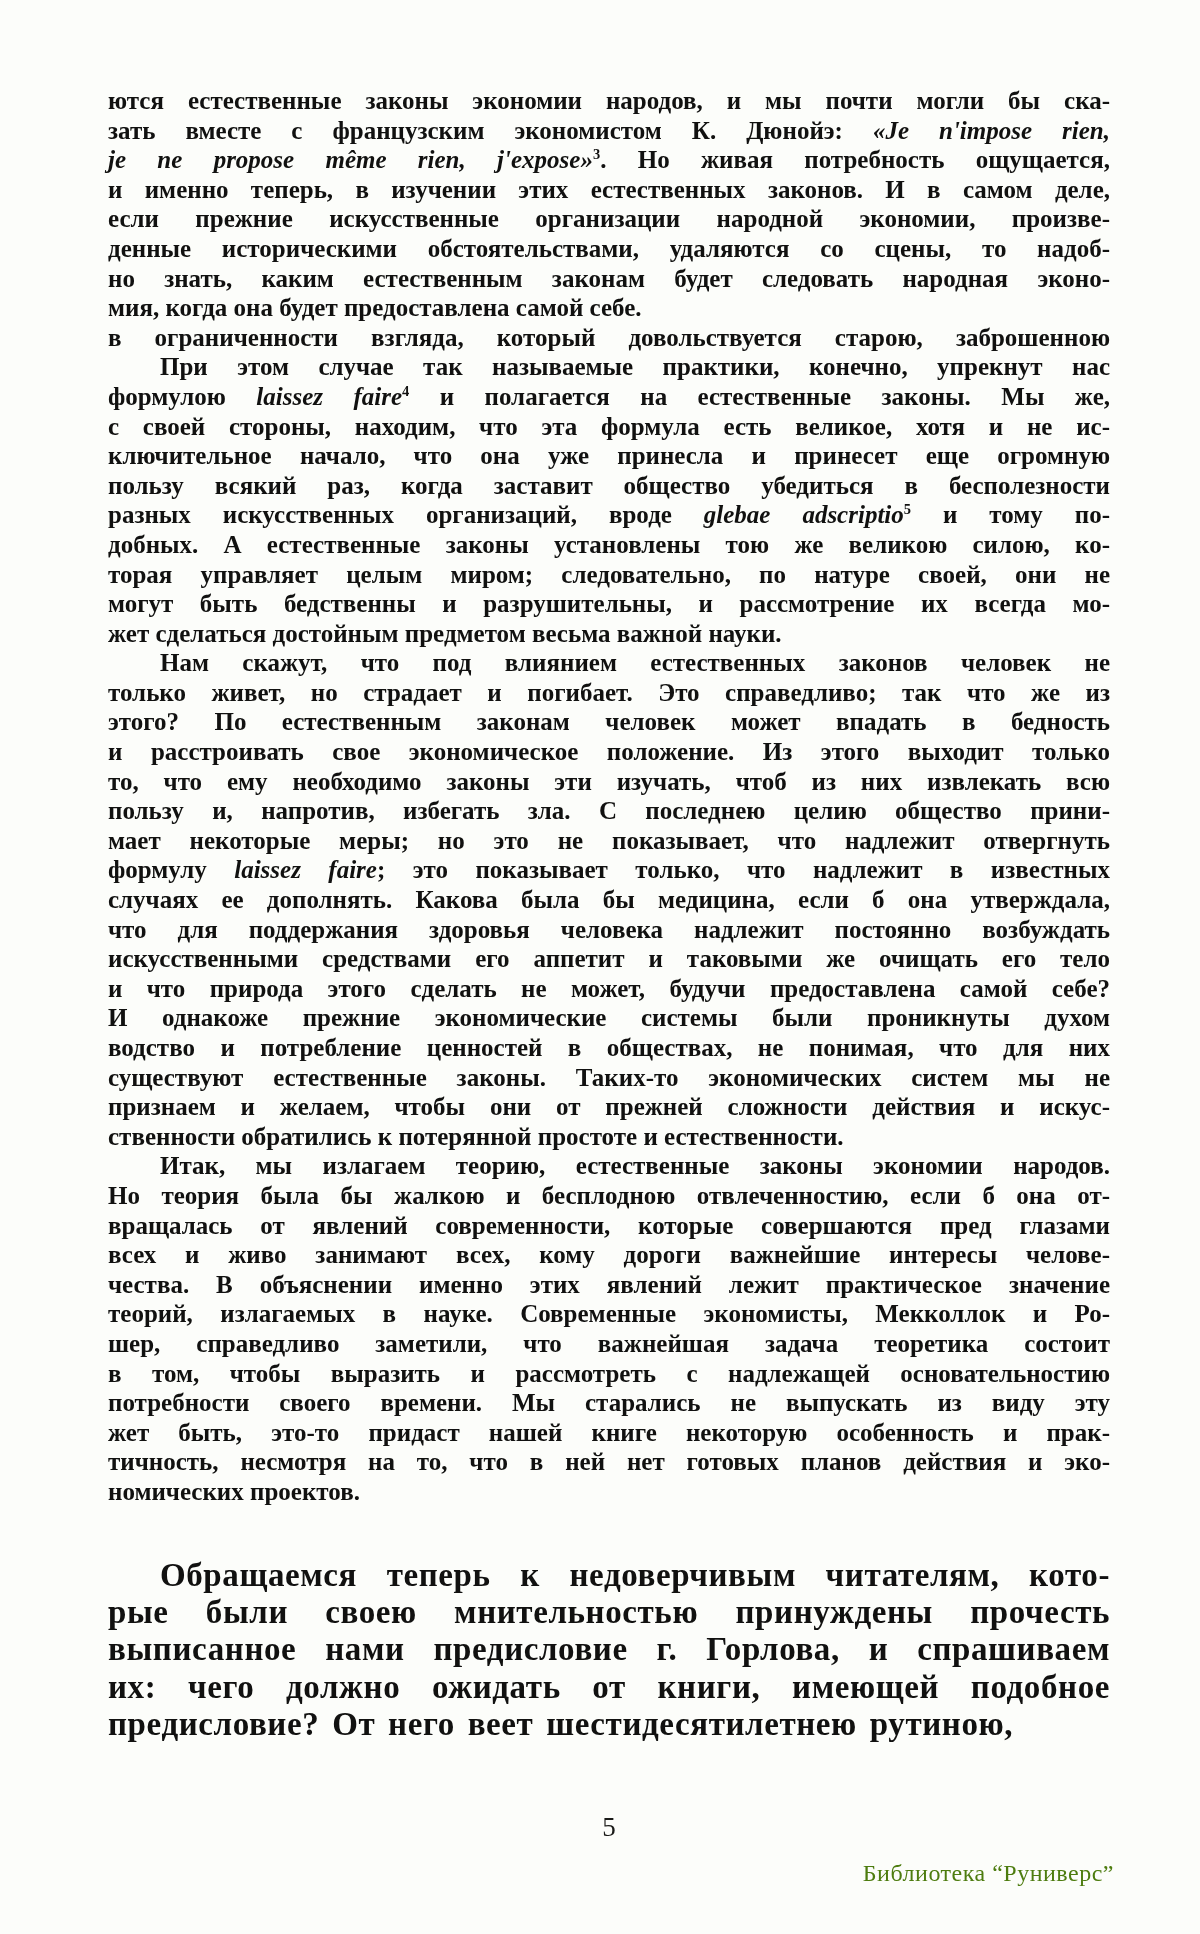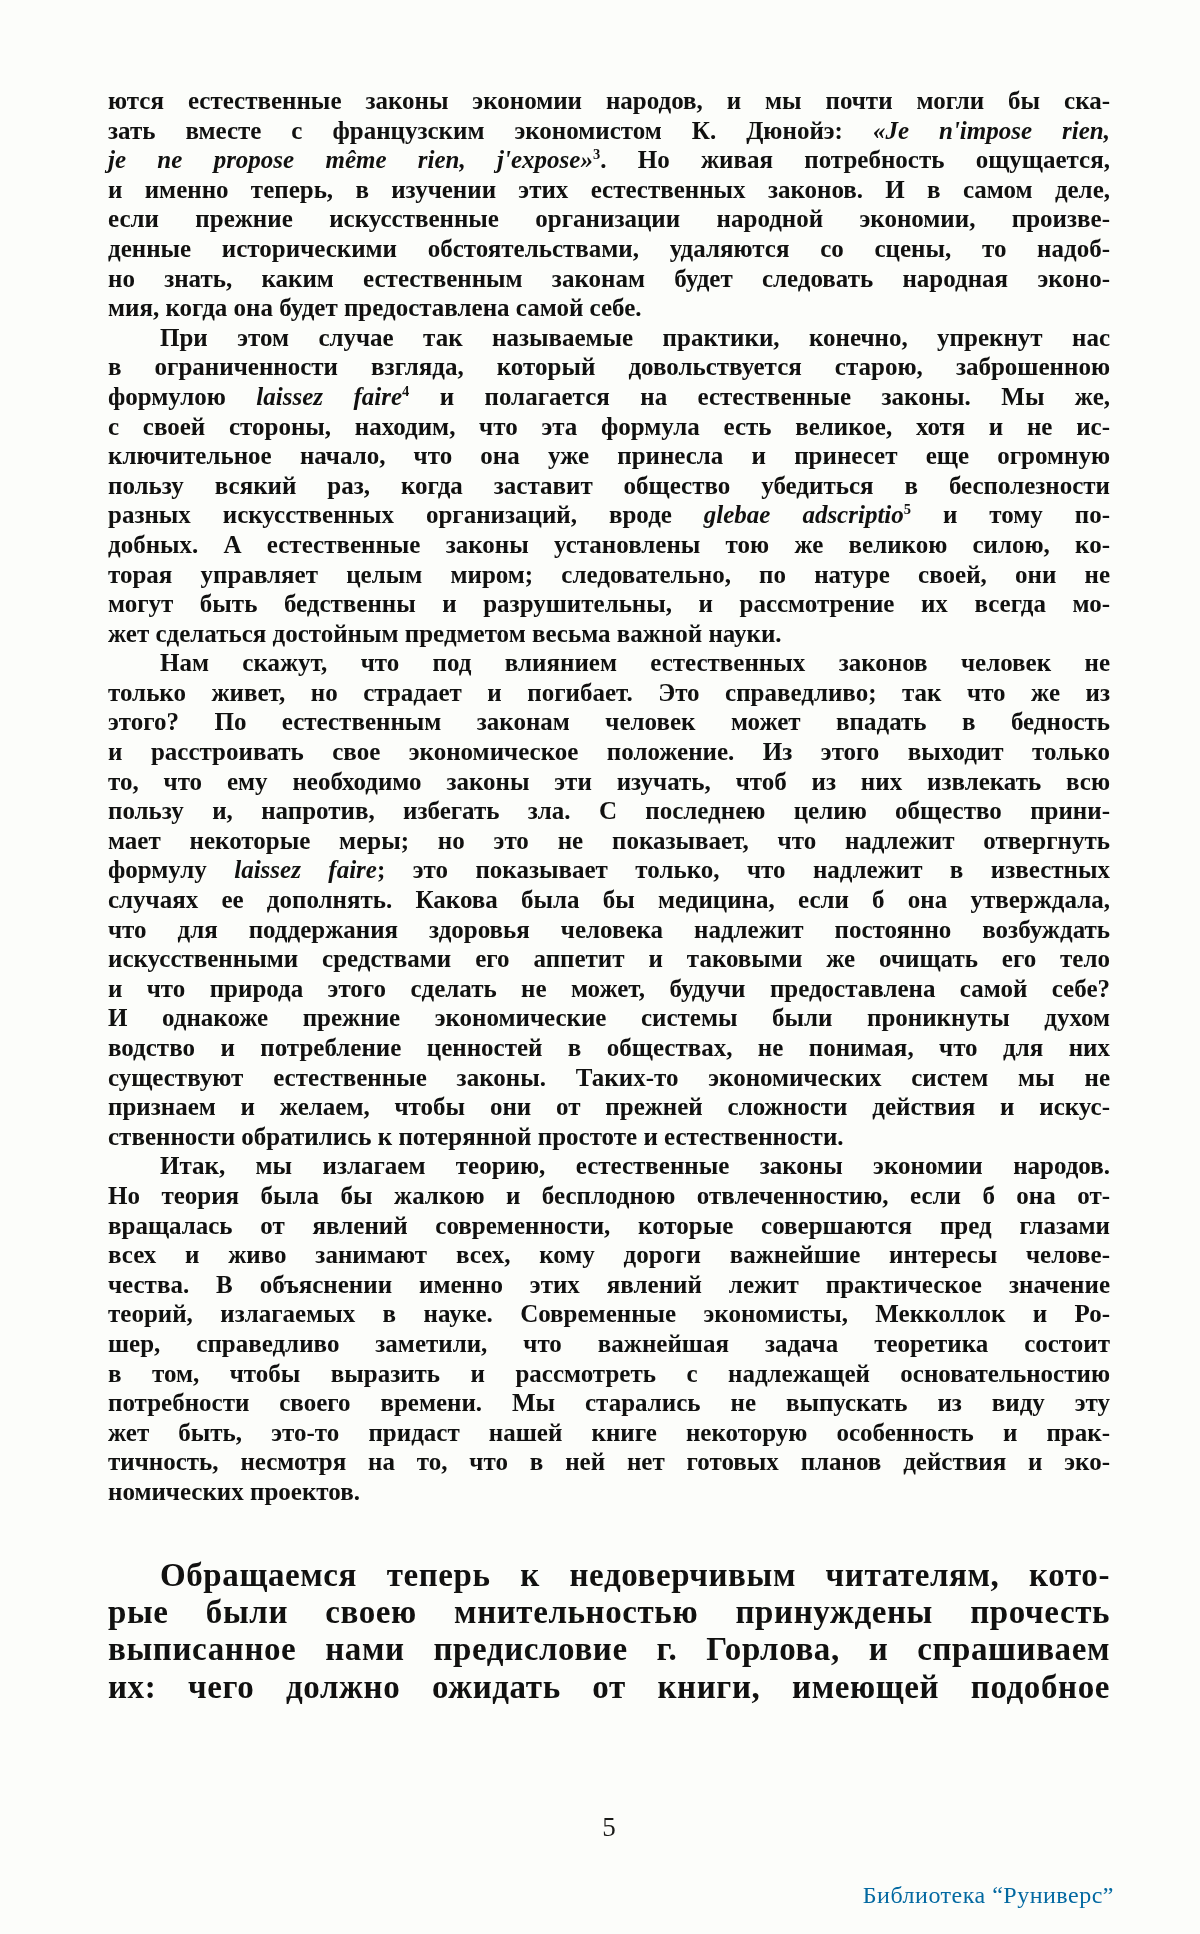--- a/index.html
+++ b/index.html
@@ -57,43 +57,42 @@
     font-size: 27px;
     font-weight: 400;
     color: #1a1a18;
   }
   .credit {
     position: absolute;
     right: 86px;
     top: 1860px;
     font-size: 24px;
     font-weight: 400;
-    color: #0369a1;
+    color: #4d7c0f;
     letter-spacing: 0.5px;
-    margin-top: 22px;
   }
 </style>
 </head>
 <body>
 
 <div class="page">
   <main class="text-block" id="text-block">
       <div class="para body">
         <div class="line">ются естественные законы экономии народов, и мы почти могли бы ска-</div>
         <div class="line">зать вместе с французским экономистом К. Дюнойэ: <i>«Je n'impose rien,</i></div>
         <div class="line"><i>je ne propose même rien, j'expose»</i><sup>3</sup>. Но живая потребность ощущается,</div>
         <div class="line">и именно теперь, в изучении этих естественных законов. И в самом деле,</div>
         <div class="line">если прежние искусственные организации народной экономии, произве-</div>
         <div class="line">денные историческими обстоятельствами, удаляются со сцены, то надоб-</div>
         <div class="line">но знать, каким естественным законам будет следовать народная эконо-</div>
         <div class="line last">мия, когда она будет предоставлена самой себе.</div>
       </div>
       <div class="para body">
+        <div class="line">в ограниченности взгляда, который довольствуется старою, заброшенною</div>
         <div class="line first-indent">При этом случае так называемые практики, конечно, упрекнут нас</div>
-        <div class="line">в ограниченности взгляда, который довольствуется старою, заброшенною</div>
         <div class="line">формулою <i>laissez faire</i><sup>4</sup> и полагается на естественные законы. Мы же,</div>
         <div class="line">с своей стороны, находим, что эта формула есть великое, хотя и не ис-</div>
         <div class="line">ключительное начало, что она уже принесла и принесет еще огромную</div>
         <div class="line">пользу всякий раз, когда заставит общество убедиться в бесполезности</div>
         <div class="line">разных искусственных организаций, вроде <i>glebae adscriptio</i><sup>5</sup> и тому по-</div>
         <div class="line">добных. А естественные законы установлены тою же великою силою, ко-</div>
         <div class="line">торая управляет целым миром; следовательно, по натуре своей, они не</div>
         <div class="line">могут быть бедственны и разрушительны, и рассмотрение их всегда мо-</div>
         <div class="line last">жет сделаться достойным предметом весьма важной науки.</div>
       </div>
@@ -128,17 +127,18 @@
         <div class="line">потребности своего времени. Мы старались не выпускать из виду эту</div>
         <div class="line">жет быть, это-то придаст нашей книге некоторую особенность и прак-</div>
         <div class="line">тичность, несмотря на то, что в ней нет готовых планов действия и эко-</div>
         <div class="line last">номических проектов.</div>
       </div>
       <div class="para lead">
         <div class="line first-indent">Обращаемся теперь к недоверчивым читателям, кото-</div>
         <div class="line">рые были своею мнительностью принуждены прочесть</div>
         <div class="line">выписанное нами предисловие г. Горлова, и спрашиваем</div>
         <div class="line">их: чего должно ожидать от книги, имеющей подобное</div>
+        <div class="line last">предисловие? От него веет шестидесятилетнею рутиною,</div>
       </div>
     </main>
   <div class="page-number">5</div>
   <div class="credit">Библиотека “Руниверс”</div>
 </div>
 
 </body></html>

